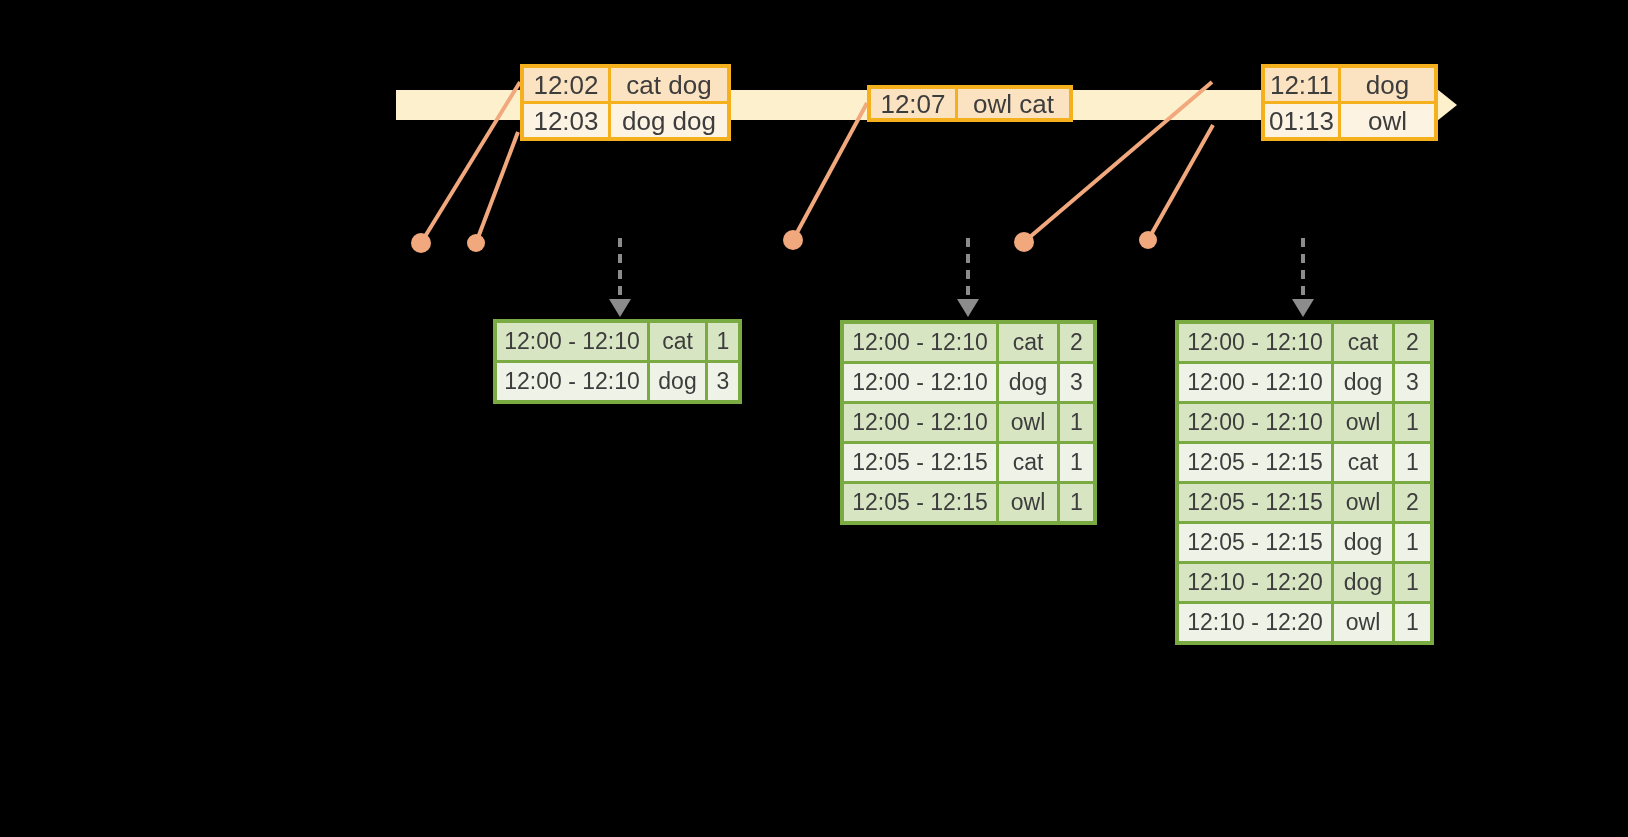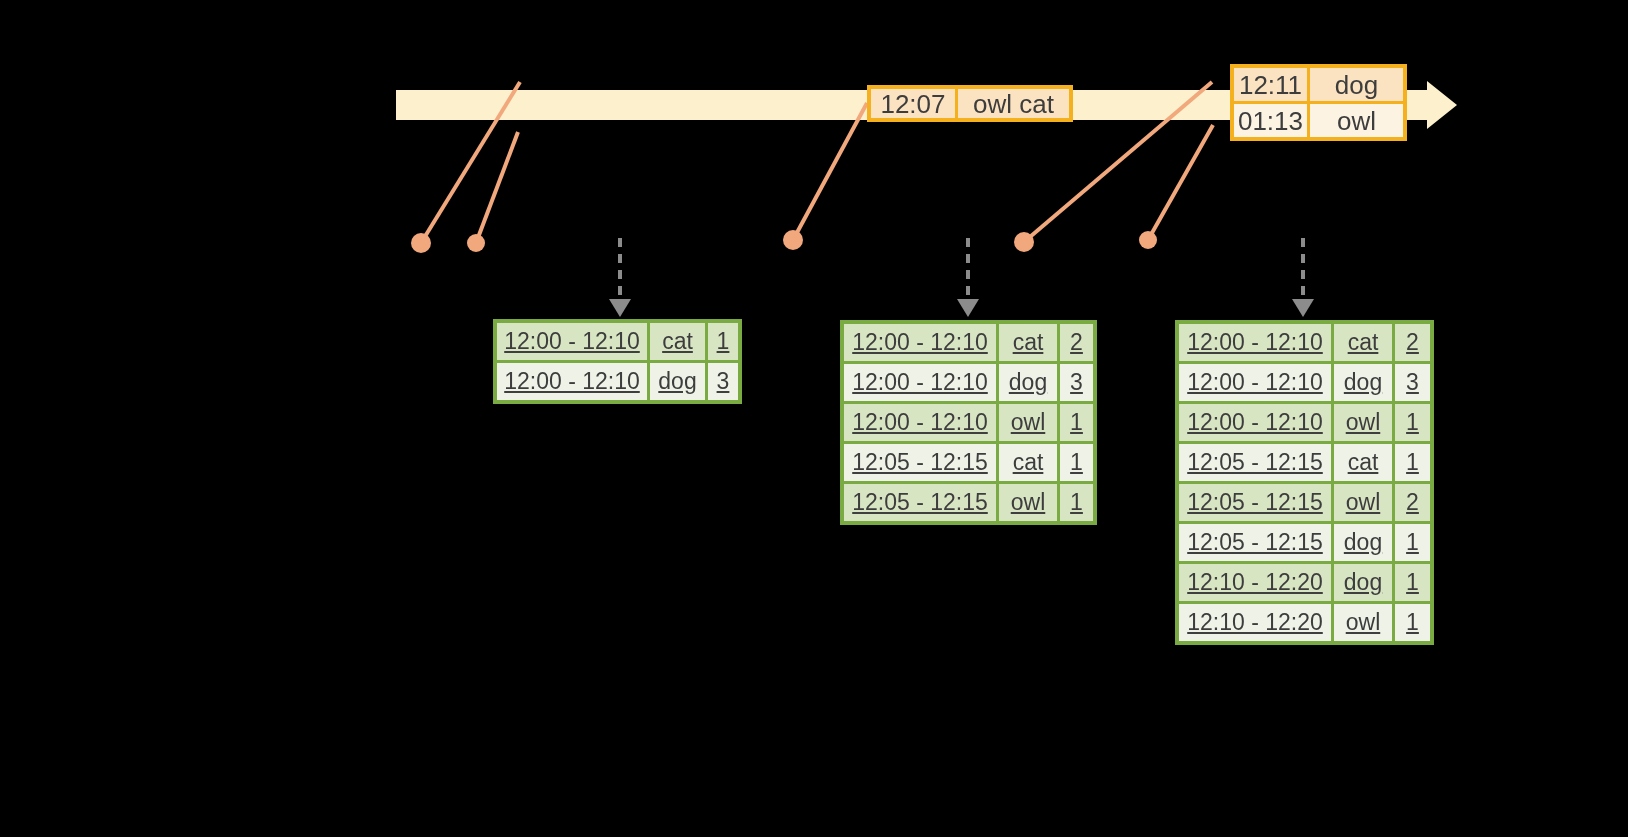--- a/index.html
+++ b/index.html
@@ -26,25 +26,25 @@
     background:#f5b01d;box-sizing:border-box;
   }
   .ebox .oc{
     display:flex;align-items:center;justify-content:center;
     font-size:26px;line-height:1;color:#3d3d3d;
   }
   .fill-peach{background:#fbe2c1;}
   .fill-cream{background:#fdf3e3;}
   #ebox1{left:520px;top:64px;width:211px;height:77px;grid-template-columns:84px 1fr;grid-template-rows:1fr 1fr;}
   #ebox2{left:867px;top:85px;width:206px;height:37px;grid-template-columns:84px 1fr;grid-template-rows:1fr;}
-  #ebox3{left:1230px;top:64px;width:177px;height:77px;grid-template-columns:73px 1fr;grid-template-rows:1fr 1fr;}
+  #ebox3{left:1261px;top:64px;width:177px;height:77px;grid-template-columns:73px 1fr;grid-template-rows:1fr 1fr;}
   
   .gtable{
     position:absolute;z-index:2;display:grid;gap:3px;padding:4px;
-    background:#79ab42;box-sizing:border-box;grid-auto-rows:37px;text-decoration:underline;
+    background:#79ab42;box-sizing:border-box;grid-auto-rows:37px;
   }
   .gtable .gc{
     display:flex;align-items:center;justify-content:center;
     font-size:23px;line-height:1;color:#3d3d3d;
   }
   .fill-gdark{background:#d8e5c3;}
   .fill-glight{background:#eff3e7;}
   #gtable1{left:493px;top:319px;width:249px;grid-template-columns:150px 55px 1fr;}
   #gtable2{left:840px;top:320px;width:257px;grid-template-columns:152px 58px 1fr;}
   #gtable3{left:1175px;top:320px;width:259px;grid-template-columns:152px 58px 1fr;}
@@ -72,20 +72,26 @@
     <circle cx="1148" cy="240" r="9" fill="#f2a87d"></circle>
 
     <line x1="620" y1="238" x2="620" y2="301" stroke="#8c8c8c" stroke-width="4" stroke-dasharray="9 7"></line>
     <polygon points="609,299 631,299 620,317" fill="#8c8c8c"></polygon>
     <line x1="968" y1="238" x2="968" y2="301" stroke="#8c8c8c" stroke-width="4" stroke-dasharray="9 7"></line>
     <polygon points="957,299 979,299 968,317" fill="#8c8c8c"></polygon>
     <line x1="1303" y1="238" x2="1303" y2="301" stroke="#8c8c8c" stroke-width="4" stroke-dasharray="9 7"></line>
     <polygon points="1292,299 1314,299 1303,317" fill="#8c8c8c"></polygon>
   </svg>
 
+  <div class="ebox" id="ebox1">
+    <div class="oc fill-peach">12:02</div>
+    <div class="oc fill-peach">cat dog</div>
+    <div class="oc fill-cream">12:03</div>
+    <div class="oc fill-cream">dog dog</div>
+  </div>
 
   <div class="ebox" id="ebox2">
     <div class="oc fill-peach">12:07</div>
     <div class="oc fill-peach">owl cat</div>
   </div>
 
   <div class="ebox" id="ebox3">
     <div class="oc fill-peach">12:11</div>
     <div class="oc fill-peach">dog</div>
     <div class="oc fill-cream">01:13</div>

